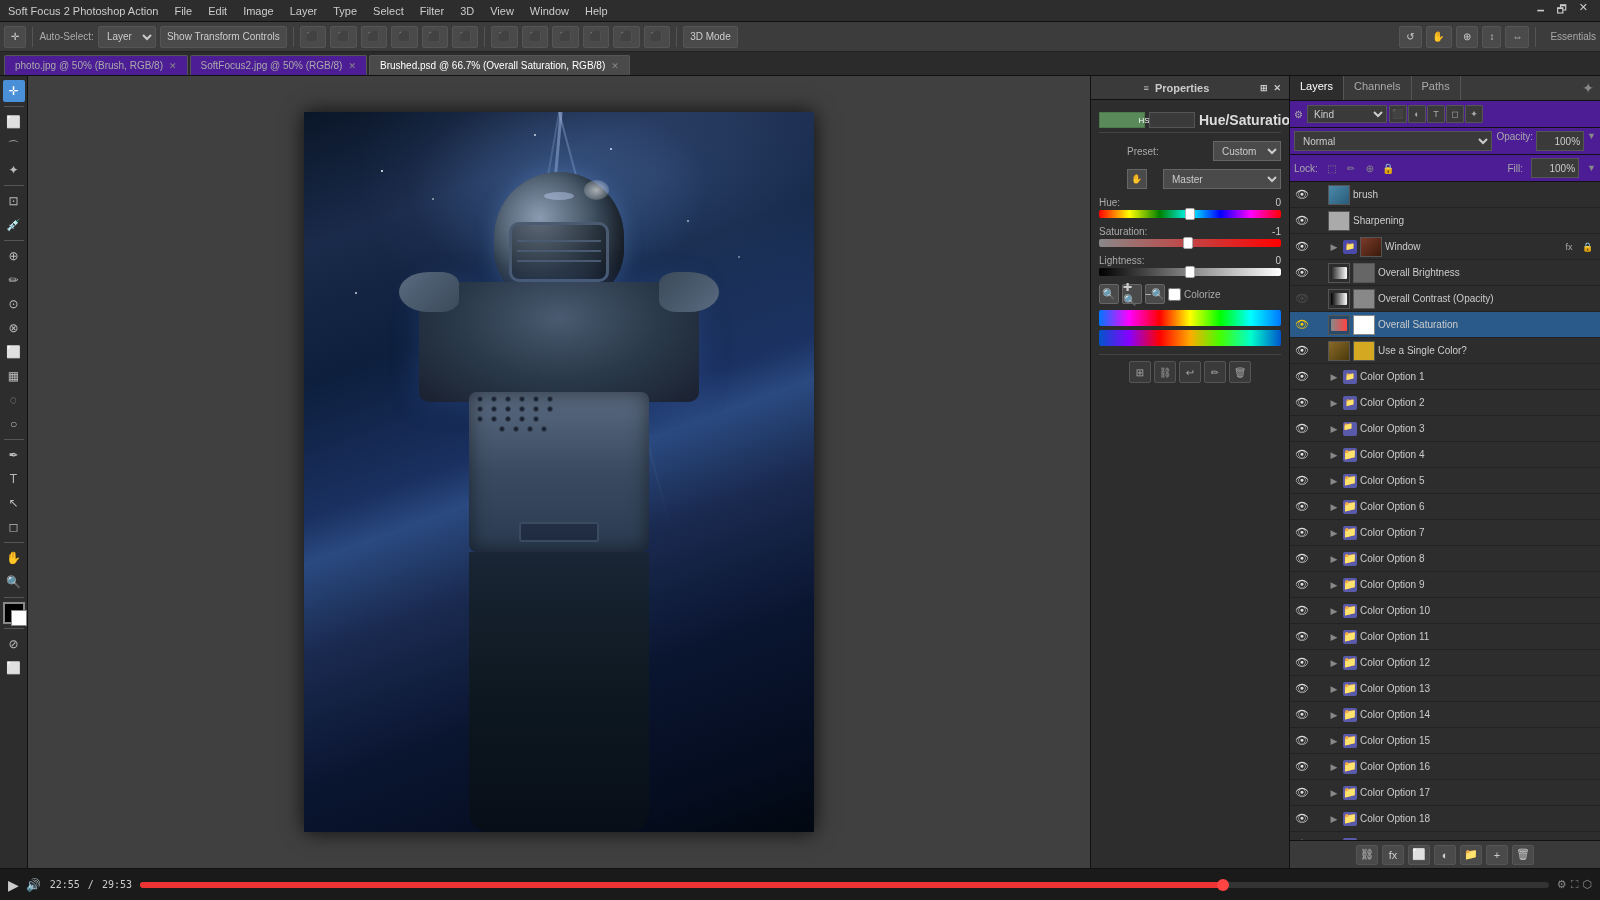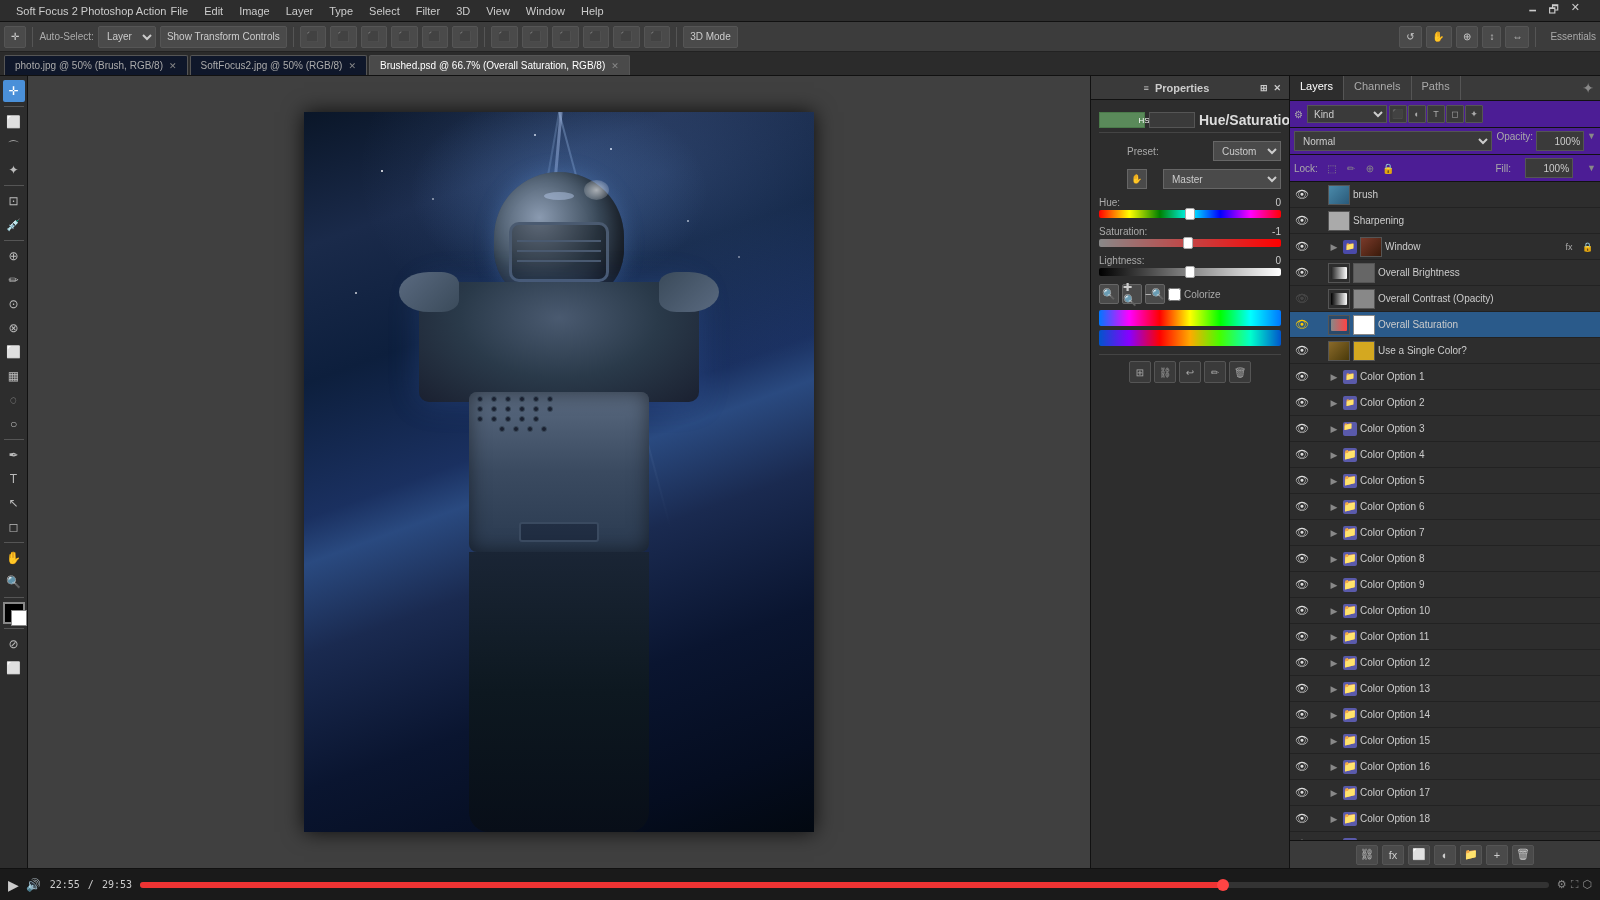--- a/index.html
+++ b/index.html
@@ -4,28 +4,28 @@
   <style>
     * { box-sizing: border-box; margin: 0; padding: 0; }
     body { background: #1e1e1e; color: #ccc; font-family: 'Arial', sans-serif; font-size: 11px; width: 1600px; height: 900px; overflow: hidden; display: flex; flex-direction: column; }
 
     
     #title-bar {
       height: 22px;
       background: #2d2d2d;
       display: flex;
       align-items: center;
-      padding: 0 16px;
+      padding: 0 8px;
       font-size: 11px;
       color: #ccc;
       border-bottom: 1px solid #111;
       flex-shrink: 0;
     }
     #title-bar span { margin-right: 4px; }
-    #title-bar .menu-items { display: flex; gap: 12px; margin-left: 0; }
+    #title-bar .menu-items { display: flex; gap: 12px; margin-left: 12px; }
     #title-bar .menu-items span { cursor: pointer; color: #ccc; }
     #title-bar .window-controls { margin-left: auto; display: flex; gap: 8px; }
 
     
     #toolbar {
       height: 30px;
       background: #3c3c3c;
       display: flex;
       align-items: center;
       padding: 0 4px;
@@ -61,21 +61,21 @@
       height: 24px;
       background: #2b2b2b;
       display: flex;
       align-items: flex-end;
       padding-left: 4px;
       border-bottom: 1px solid #111;
       flex-shrink: 0;
     }
     .tab {
       height: 20px;
-      background: #0f172a;
+      background: #4c1d95;
       border: 1px solid #555;
       border-bottom: none;
       padding: 0 10px;
       display: flex;
       align-items: center;
       cursor: pointer;
       font-size: 10px;
       color: #aaa;
       margin-right: 2px;
       border-radius: 2px 2px 0 0;
@@ -492,21 +492,21 @@
     .lock-icon {
       width: 16px;
       height: 16px;
       display: flex;
       align-items: center;
       justify-content: center;
       font-size: 10px;
       cursor: pointer;
       color: #888;
     }
-    .fill-row { display: flex; align-items: center; gap: 14px; margin-left: auto; }
+    .fill-row { display: flex; align-items: center; gap: 8px; margin-left: auto; }
     .fill-label { font-size: 10px; color: #aaa; }
     .fill-input {
       width: 48px;
       background: #3a3a3a;
       border: 1px solid #555;
       color: #ccc;
       font-size: 10px;
       height: 20px;
       padding: 0 3px;
       text-align: right;

